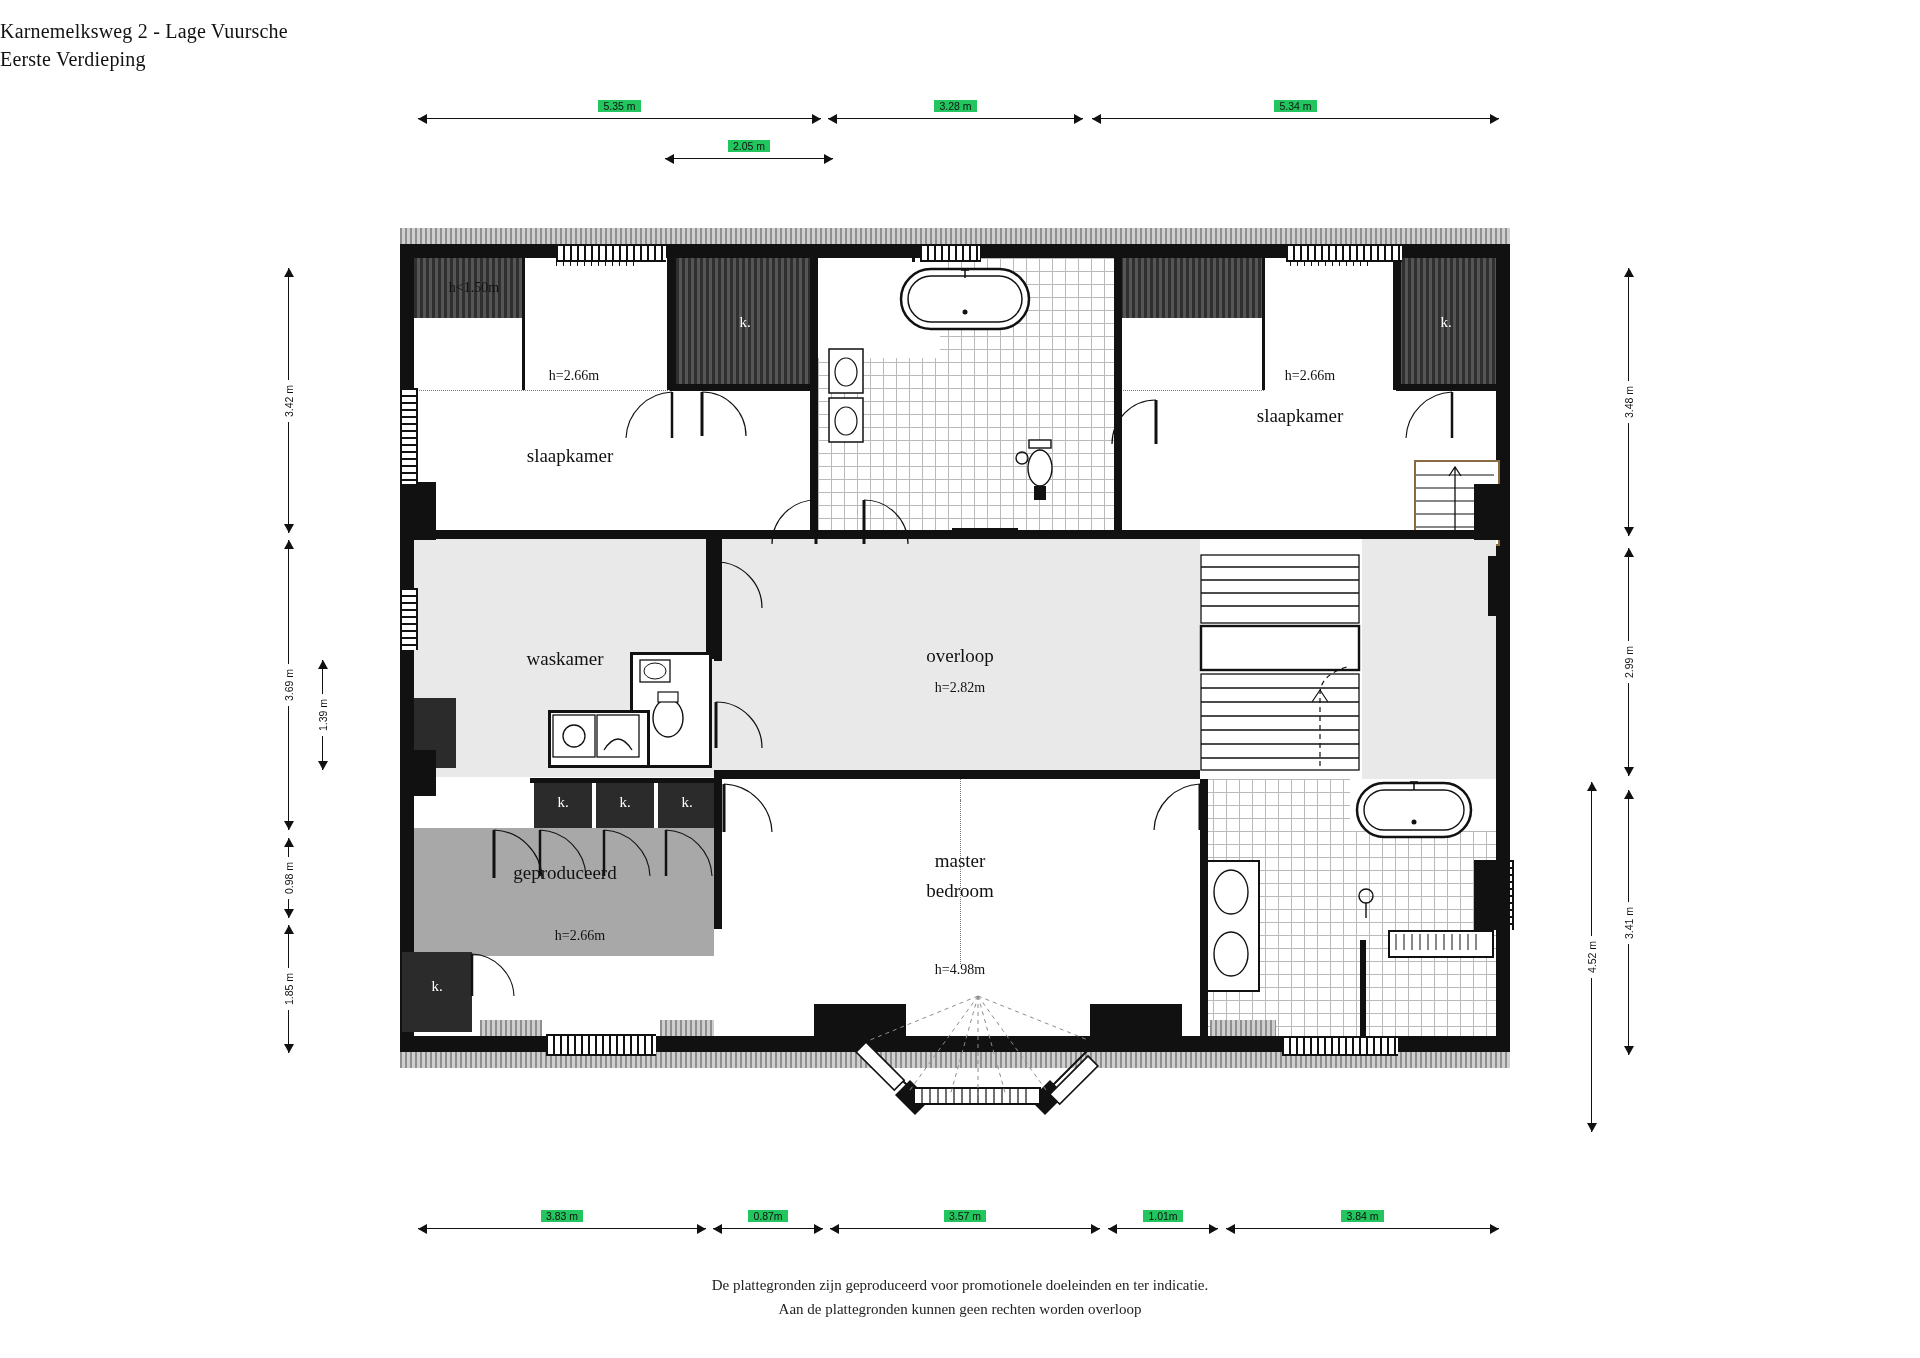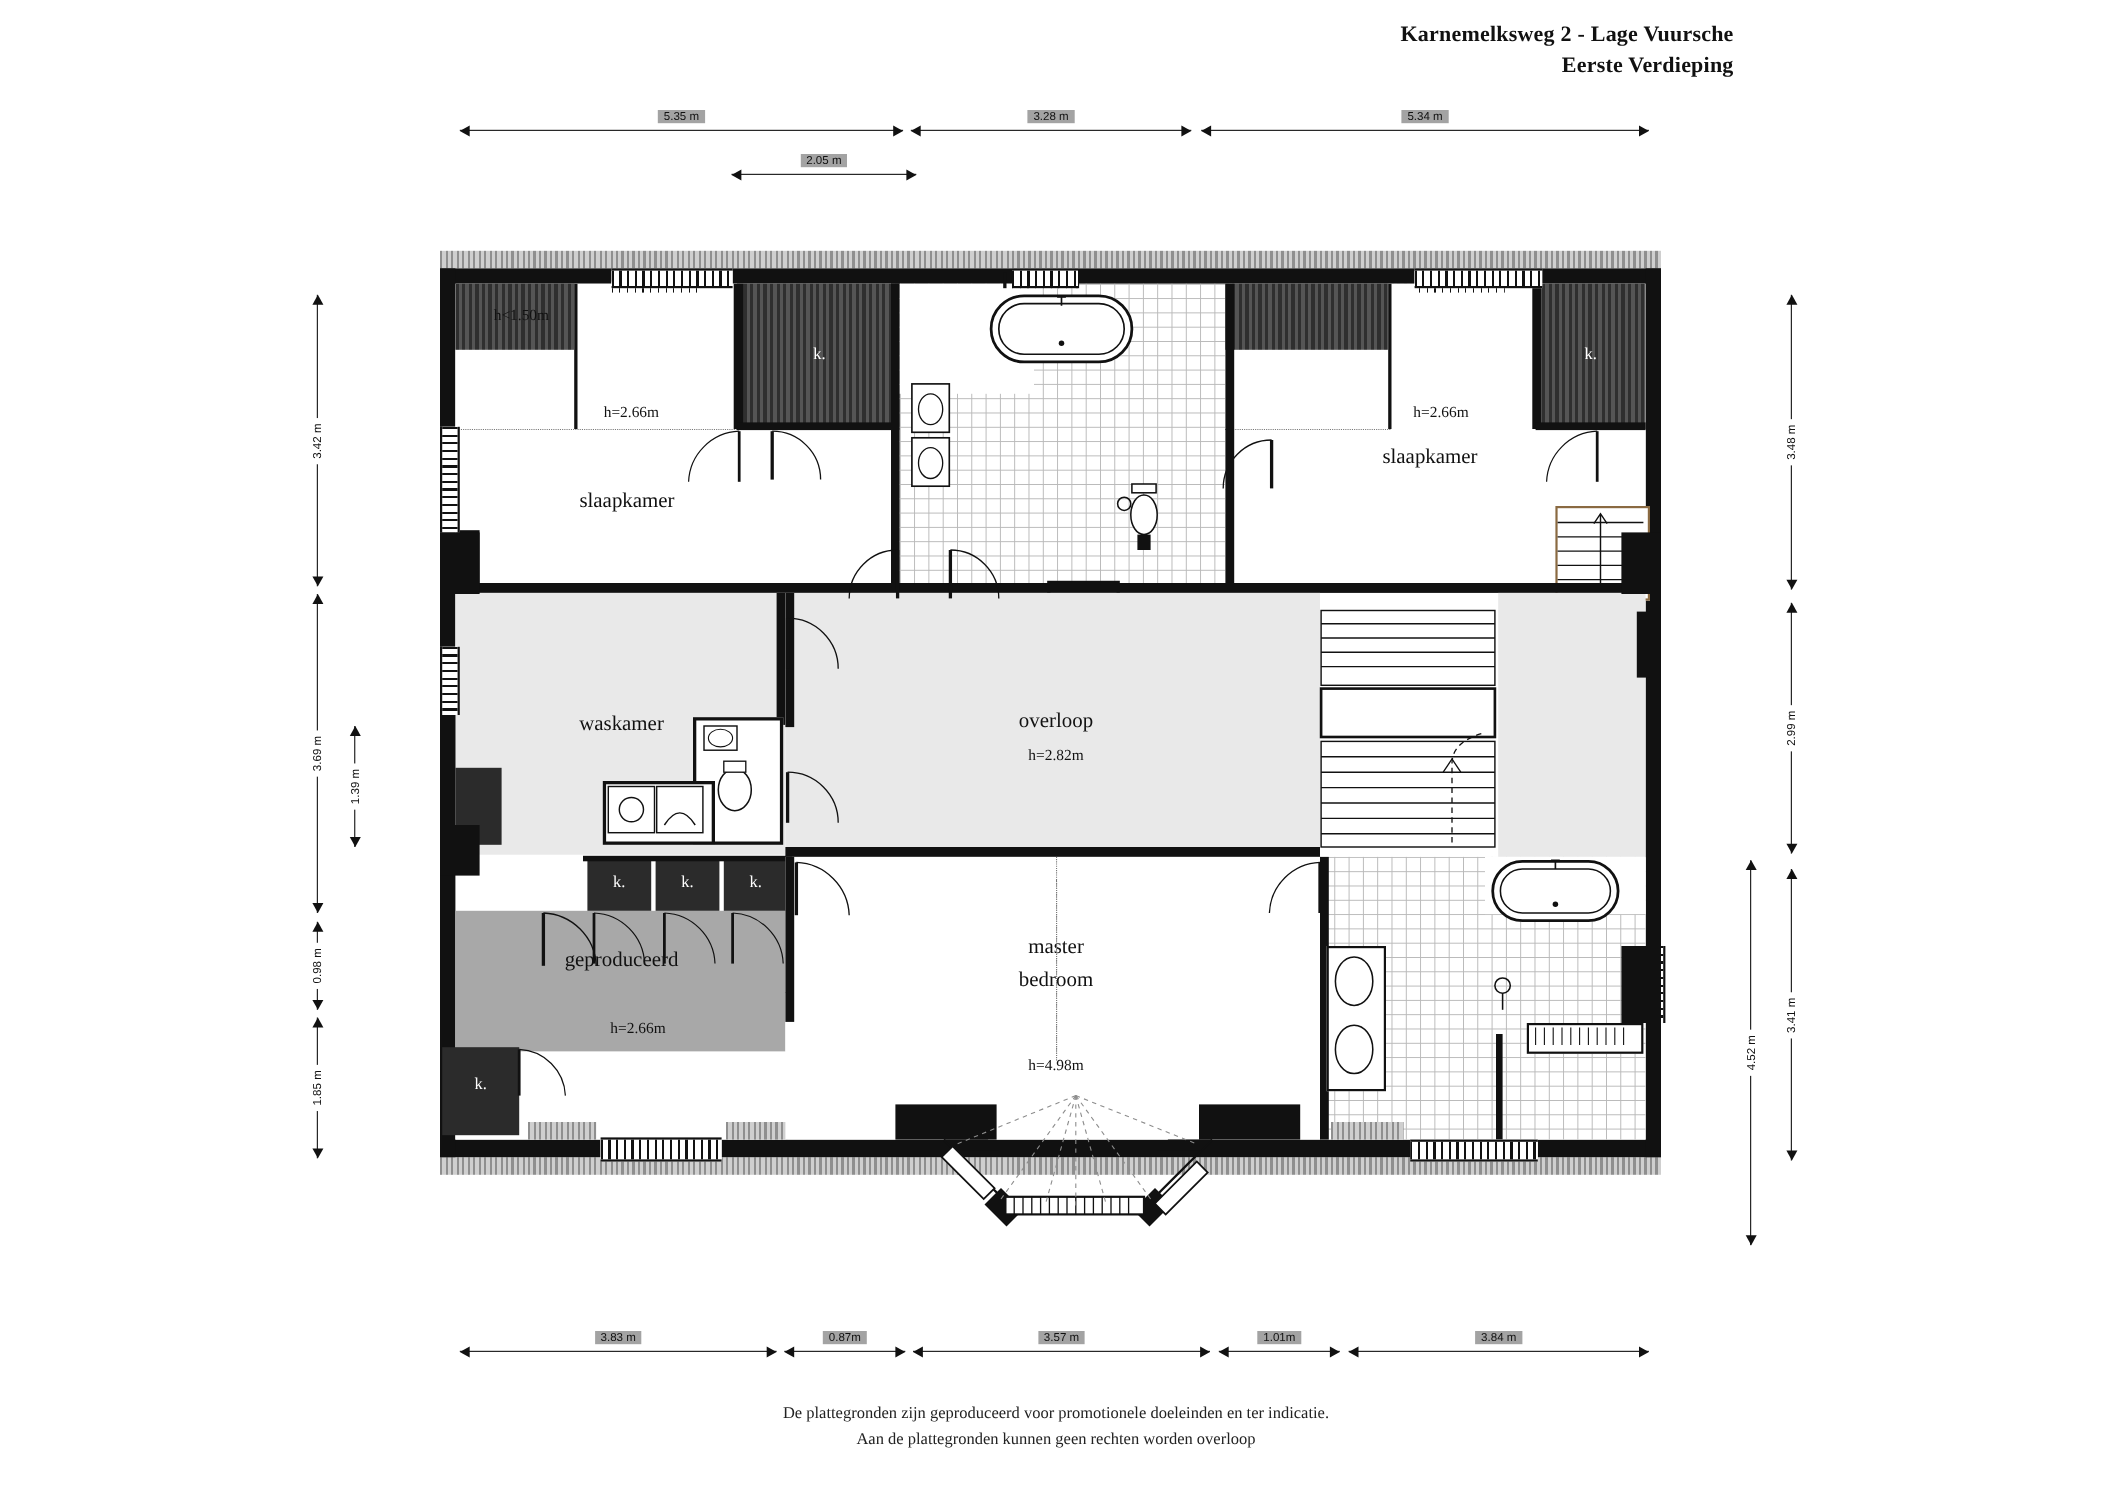--- a/index.html
+++ b/index.html
@@ -5,22 +5,22 @@
   html,body{margin:0;padding:0;}
   body{
     width:1920px;height:1358px;background:#ffffff;
     font-family:"Liberation Serif", serif;
     color:#111;position:relative;overflow:hidden;
   }
   #stage{position:absolute;left:0;top:0;width:1920px;height:1358px;}
 
   
   .title{
-    position:absolute;left:0;width:1576px;text-align:right;
-    font-weight:bold;font-size:20px;letter-spacing:.2px;
+    position:absolute;left:0;width:1576px;text-align:left;
+    font-weight:normal;font-size:20px;letter-spacing:.2px;
   }
   #title-line1{top:20px;}
   #title-line2{top:48px;}
 
   
   .footer{
     position:absolute;left:0;width:1920px;text-align:center;font-size:15px;color:#222;
   }
   #footer-l1{top:1277px;}
   #footer-l2{top:1301px;}
@@ -29,21 +29,21 @@
   
   .dim{position:absolute;}
   .dim.h{height:14px;}
   .dim.h .bar{position:absolute;left:0;right:0;top:6px;height:1px;background:#111;}
   .dim.h .ar-l,.dim.h .ar-r{position:absolute;top:1.5px;width:0;height:0;
      border-top:5px solid transparent;border-bottom:5px solid transparent;}
   .dim.h .ar-l{left:0;border-right:9px solid #111;}
   .dim.h .ar-r{right:0;border-left:9px solid #111;}
   .dim.h .lbl{position:absolute;left:0;right:0;top:-12px;text-align:center;
      font-family:"Liberation Sans",sans-serif;font-size:10.5px;color:#111;}
-  .dim.h .lbl span{background:#a3a3a3;padding:0 5px;}
+  .dim.h .lbl span{background:#22c55e;padding:0 5px;}
 
   .dim.v{width:14px;}
   .dim.v .bar{position:absolute;top:0;bottom:0;left:6px;width:1px;background:#111;}
   .dim.v .ar-t,.dim.v .ar-b{position:absolute;left:1.5px;width:0;height:0;
      border-left:5px solid transparent;border-right:5px solid transparent;}
   .dim.v .ar-t{top:0;border-bottom:9px solid #111;}
   .dim.v .ar-b{bottom:0;border-top:9px solid #111;}
   .dim.v .lbl{position:absolute;left:50%;top:50%;
      transform:translate(-50%,-50%) rotate(-90deg);
      font-family:"Liberation Sans",sans-serif;font-size:10.5px;color:#111;white-space:nowrap;}

